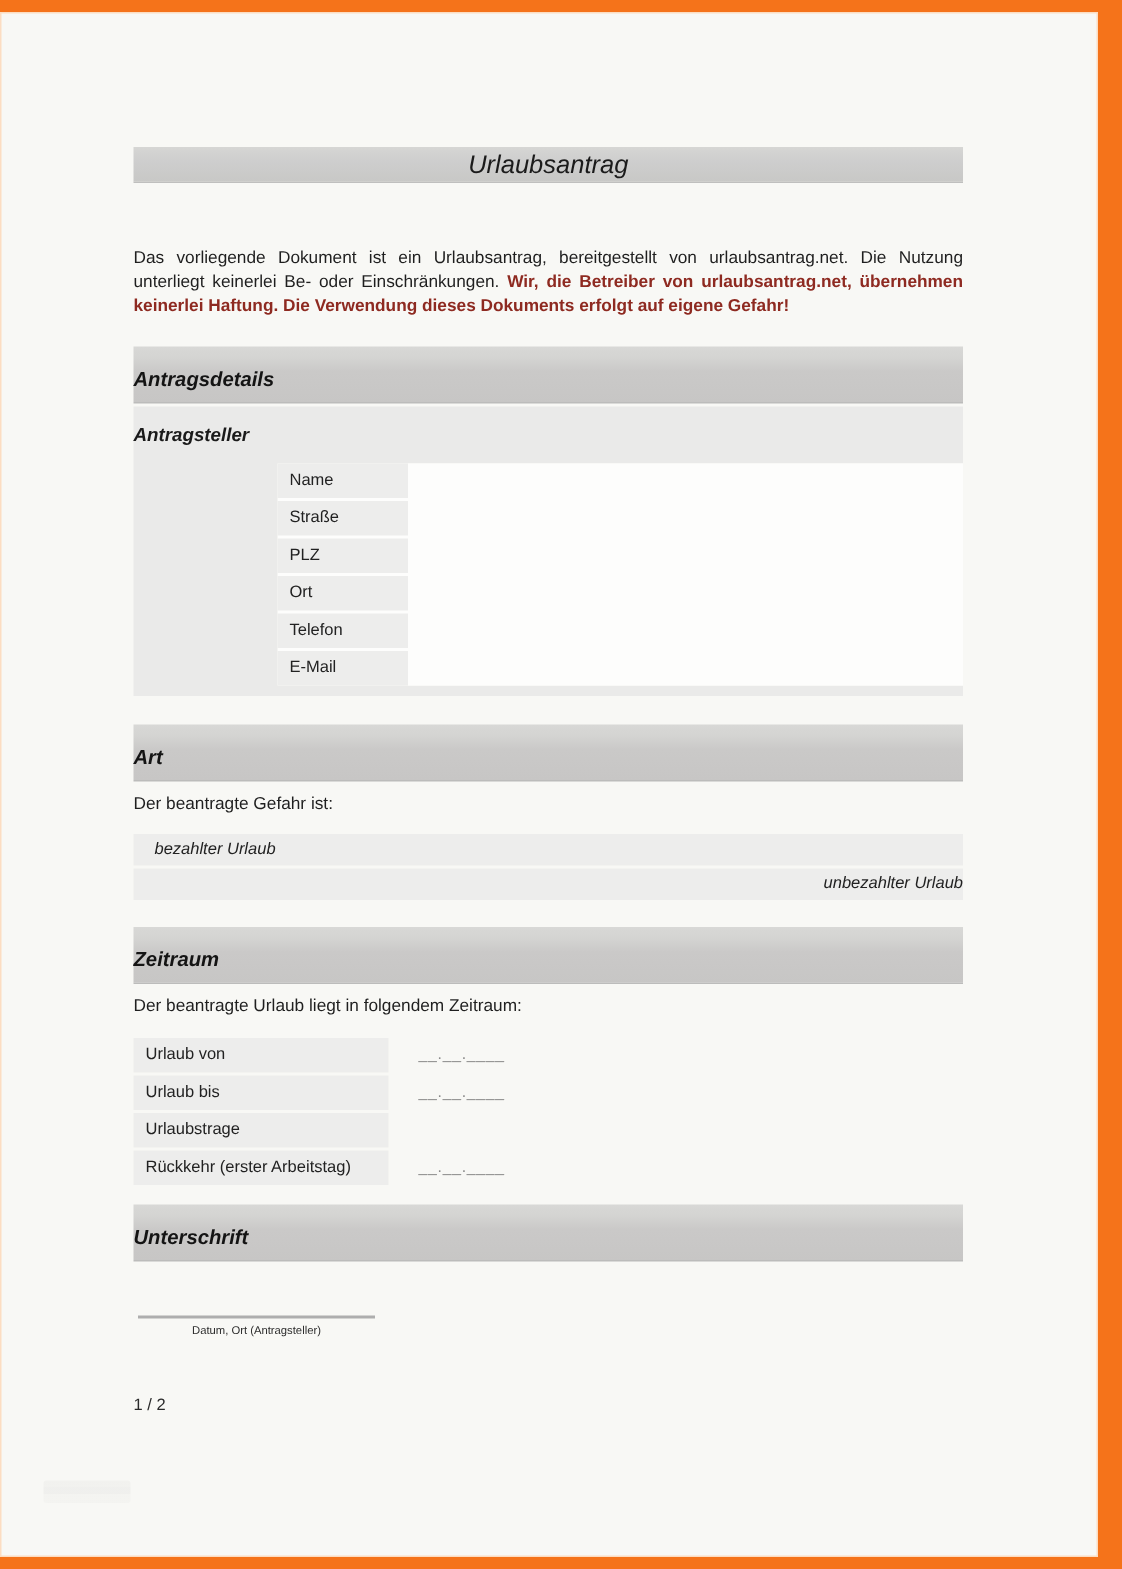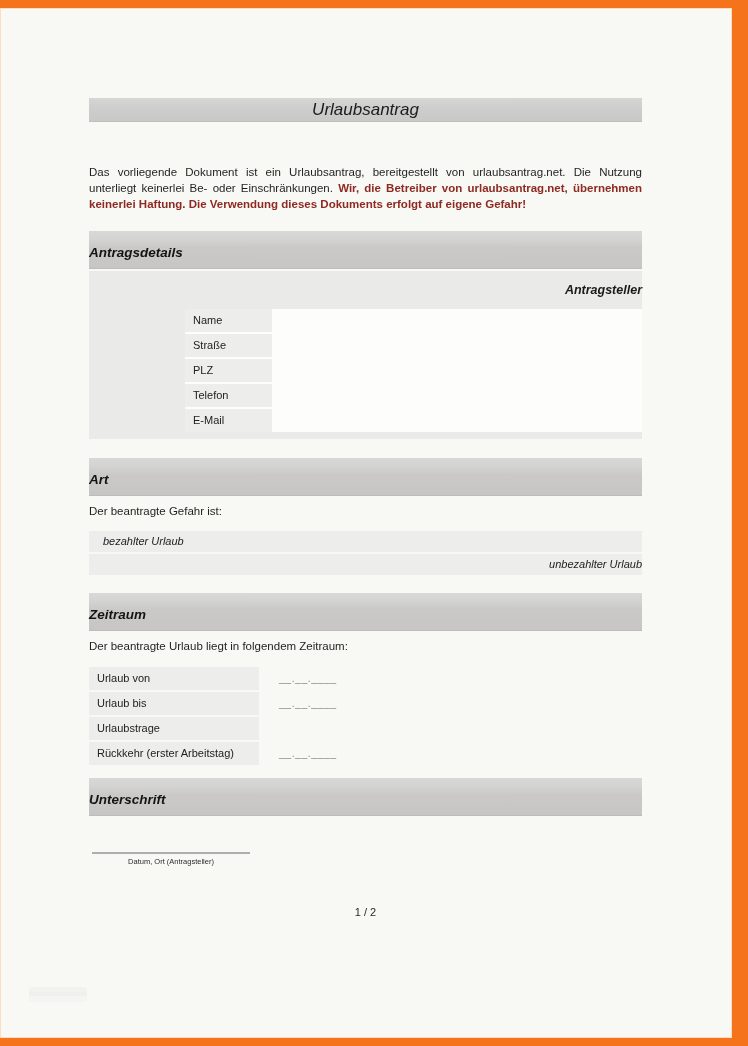--- a/index.html
+++ b/index.html
@@ -19,21 +19,21 @@
   .intro { margin-top:42px; font-size:11.5px; line-height:16px; text-align:justify; color:#1f1f1f; }
   .intro b { color:#8e2a21; font-weight:bold; }
 
   .sec-bar { height:38px; text-align:left; font-style:italic; font-weight:bold;
              font-size:13.5px; color:#141414; padding-top:14px;
              background:linear-gradient(180deg,#d8d8d6 0%,#d4d4d2 20%,#cac9c8 45%,#c7c6c5 100%);
              border-bottom:1px solid #bcbcbb; }
   .sec-bar.first { margin-top:19px; }
 
   .details-block { margin-top:2px; background:#eaeae9; padding-bottom:7px; }
-  .sub-strip { height:38px; line-height:38px; text-align:right; font-style:italic;
+  .sub-strip { height:38px; line-height:38px; text-align:left; font-style:italic;
                font-weight:bold; font-size:12.5px; color:#1a1a1a; }
   .d-table { margin-left:96px; background:#fdfdfc; }
   .d-row { display:flex; height:23px; margin-bottom:2px; }
   .d-row:last-child { margin-bottom:0; }
   .d-label { width:87px; background:#ededec; padding-left:8px; line-height:23px;
              font-size:11px; color:#222; }
   .d-value { flex:1; background:#fdfdfc; }
 
   .lead { margin-top:8px; font-size:11.5px; line-height:14px; color:#1f1f1f; }
   .options { margin-top:13px; }
@@ -48,21 +48,21 @@
              font-size:11px; color:#222; }
   .z-value { flex:1; padding-left:20px; line-height:23px; font-size:10.5px;
              color:#8a8a8a; letter-spacing:0.5px; }
 
   .sec-bar.unterschrift { margin-top:13px; }
 
   .sig-block { margin-top:36px; margin-left:3px; width:158px; }
   .sig-line { border-top:2px solid #aeaeae; }
   .sig-caption { margin-top:3px; text-align:center; font-size:7.5px; color:#2c2c2c; }
 
-  .page-num { margin-top:40px; text-align:center; font-size:11px; color:#2a2a2a; }
+  .page-num { margin-top:40px; text-align:left; font-size:11px; color:#2a2a2a; }
 
   .watermark { position:absolute; left:28px; top:978px; width:58px; height:15px;
                background:linear-gradient(180deg,#efefec 0 30%, #ececea 30% 60%, #f2f2ef 60% 100%);
                opacity:.7; border-radius:2px; }
 </style>
 </head>
 <body>
 
 <div class="frame">
   <div class="sheet">
@@ -80,20 +80,24 @@
           <div class="d-row">
             <div class="d-label">Name</div>
             <div class="d-value"></div>
           </div>
           <div class="d-row">
             <div class="d-label">Straße</div>
             <div class="d-value"></div>
           </div>
           <div class="d-row">
             <div class="d-label">PLZ</div>
+            <div class="d-value"></div>
+          </div>
+          <div class="d-row">
+            <div class="d-label">Ort</div>
             <div class="d-value"></div>
           </div>
           <div class="d-row">
             <div class="d-label">Telefon</div>
             <div class="d-value"></div>
           </div>
           <div class="d-row">
             <div class="d-label">E-Mail</div>
             <div class="d-value"></div>
           </div>

